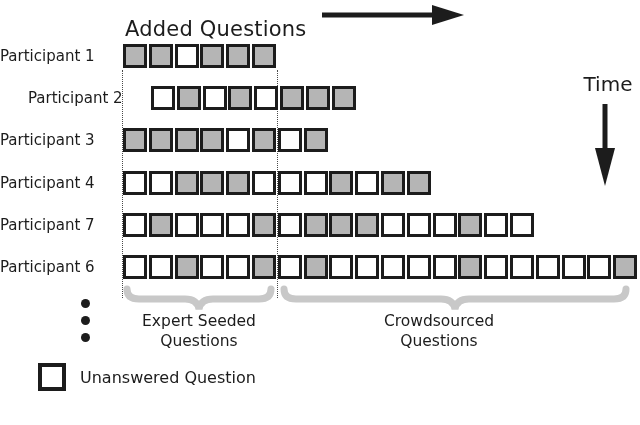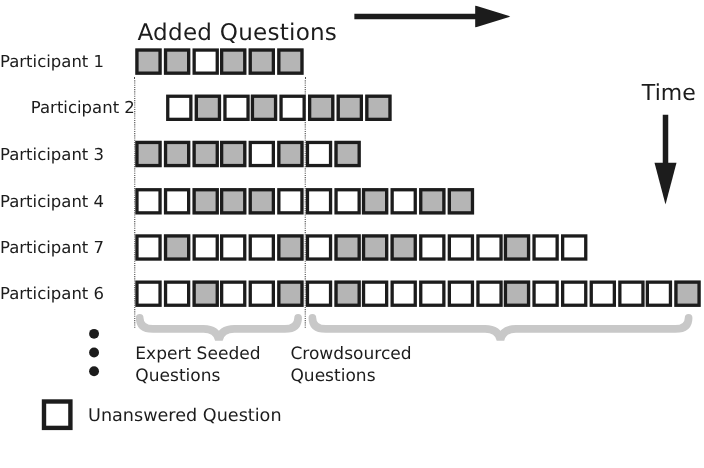--- a/index.html
+++ b/index.html
@@ -23,21 +23,21 @@
   .p-cells{position:absolute;left:123px;top:0;display:flex;gap:1.8px;}
   .cell{width:24px;height:24px;box-sizing:border-box;border:3px solid var(--border,#1c1c1c);background:var(--unanswered,#fff);}
   .cell.answered{background:var(--answered,#b5b5b5);}
   
   .ellipsis{position:absolute;left:81px;top:299px;display:flex;flex-direction:column;gap:8px;}
   .ellipsis .dot{width:9px;height:9px;border-radius:50%;background:#1c1c1c;}
   
   .brace{position:absolute;top:285px;}
   .brace-expert{left:123px;}
   .brace-crowd{left:280px;}
-  .group-label{position:absolute;top:311px;font-size:15.5px;line-height:20px;}
+  .group-label{position:absolute;top:311px;text-align:center;font-size:15.5px;line-height:20px;}
   .expert-label{left:123px;width:152px;}
   .crowd-label{left:264px;width:350px;}
   
   .legend{position:absolute;left:8px;top:363px;padding-left:30px;}
   .legend-row{display:flex;align-items:center;margin-bottom:3px;height:28px;}
   .legend-swatch{width:28px;height:28px;box-sizing:border-box;border:4px solid var(--border,#1c1c1c);background:var(--unanswered,#fff);}
   .legend-swatch.answered{background:var(--answered,#b5b5b5);}
   .legend-text{margin-left:14px;font-size:16px;}
 </style>
 </head>

